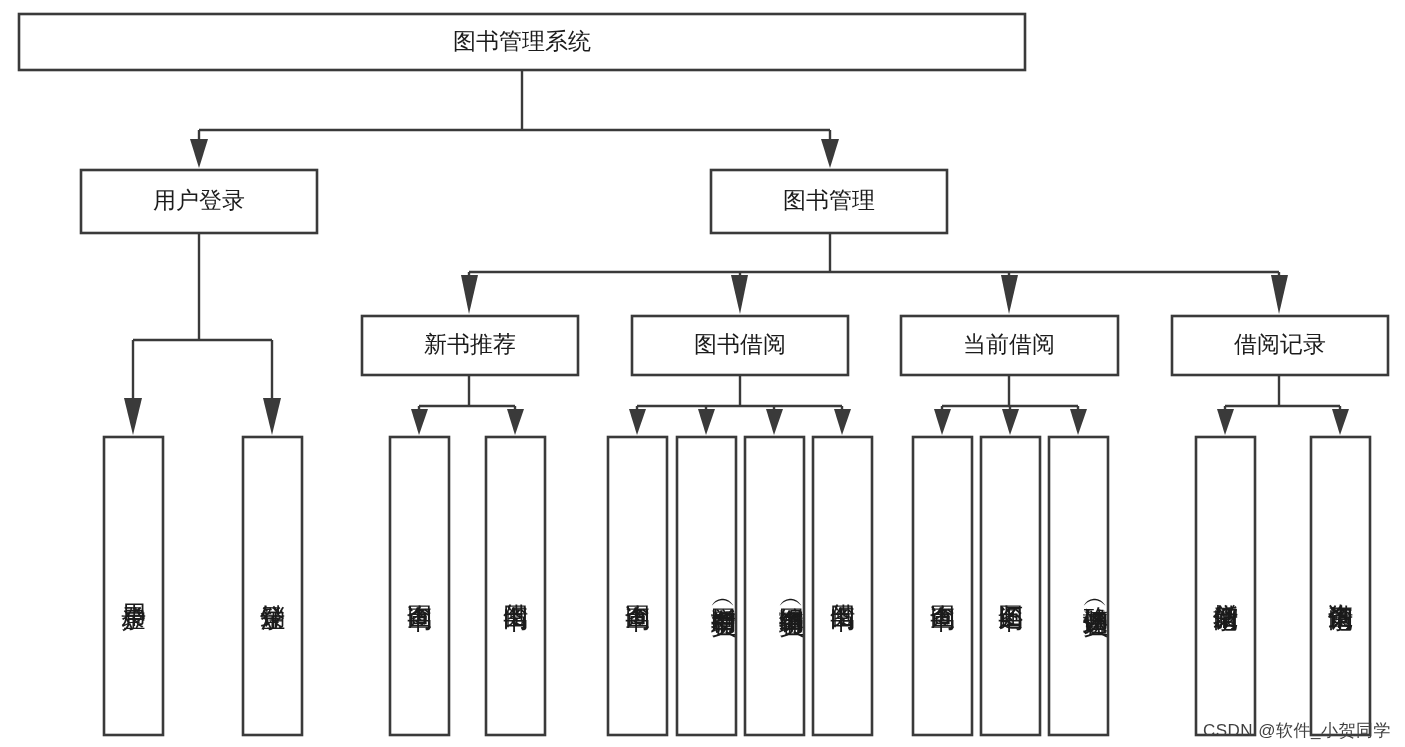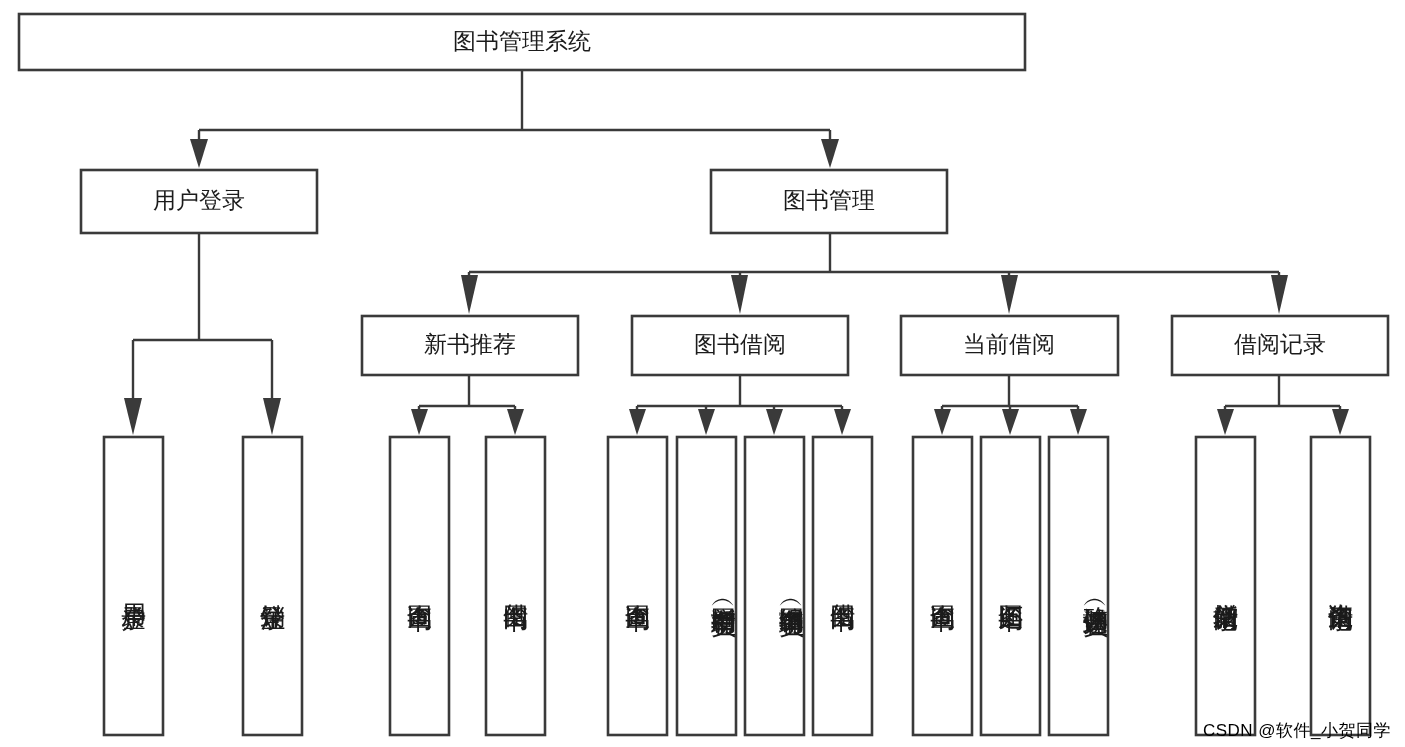--- a/index.html
+++ b/index.html
@@ -65,21 +65,21 @@
     color: #1b1b1b;
     white-space: nowrap;
     pointer-events: none;
   }
   .watermark {
     position: absolute;
     right: 14px;
     bottom: 5px;
     font-family: "Liberation Sans", "DejaVu Sans", sans-serif;
     font-size: 17px;
-    color: #000000;
+    color: #404040;
     letter-spacing: 0.5px;
     white-space: nowrap;
   }
 </style>
 </head>
 <body>
 
 <div id="diagram-root">
 
   <svg class="diagram" viewBox="0 0 1405 747">

